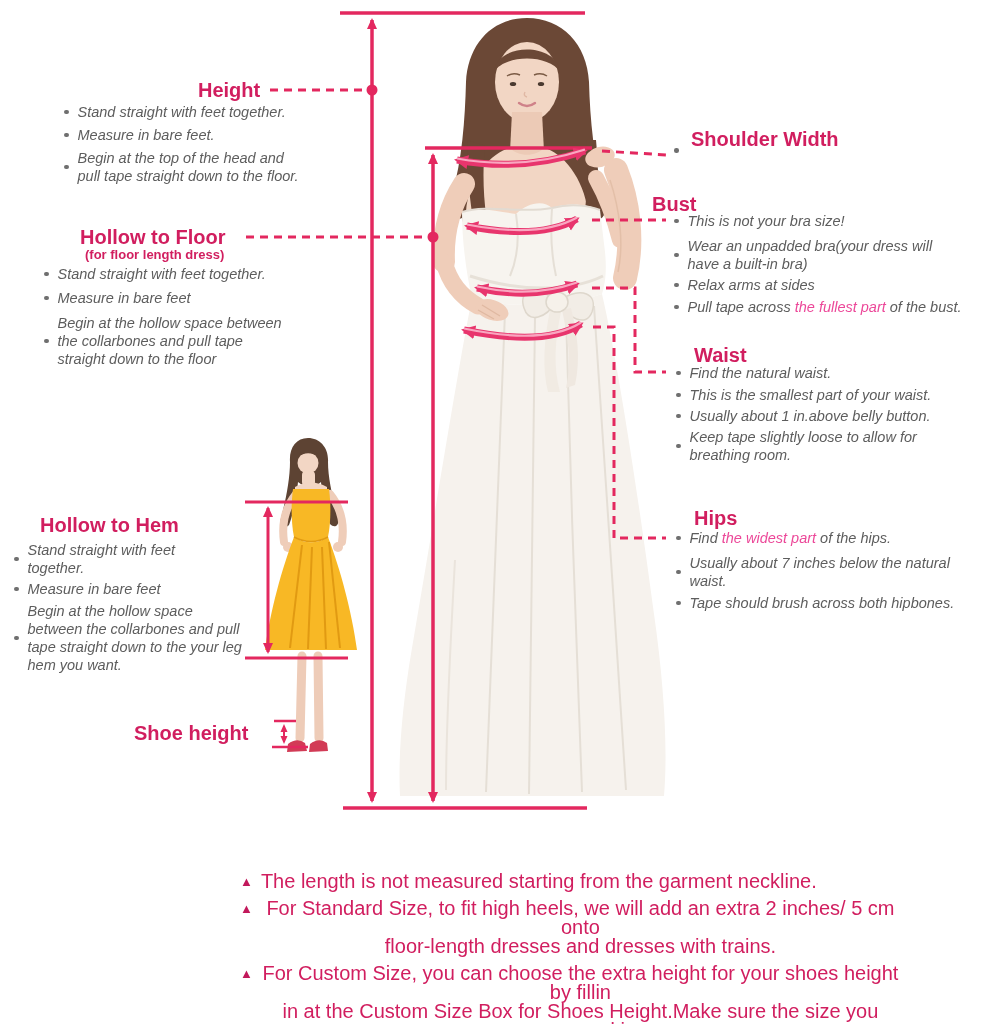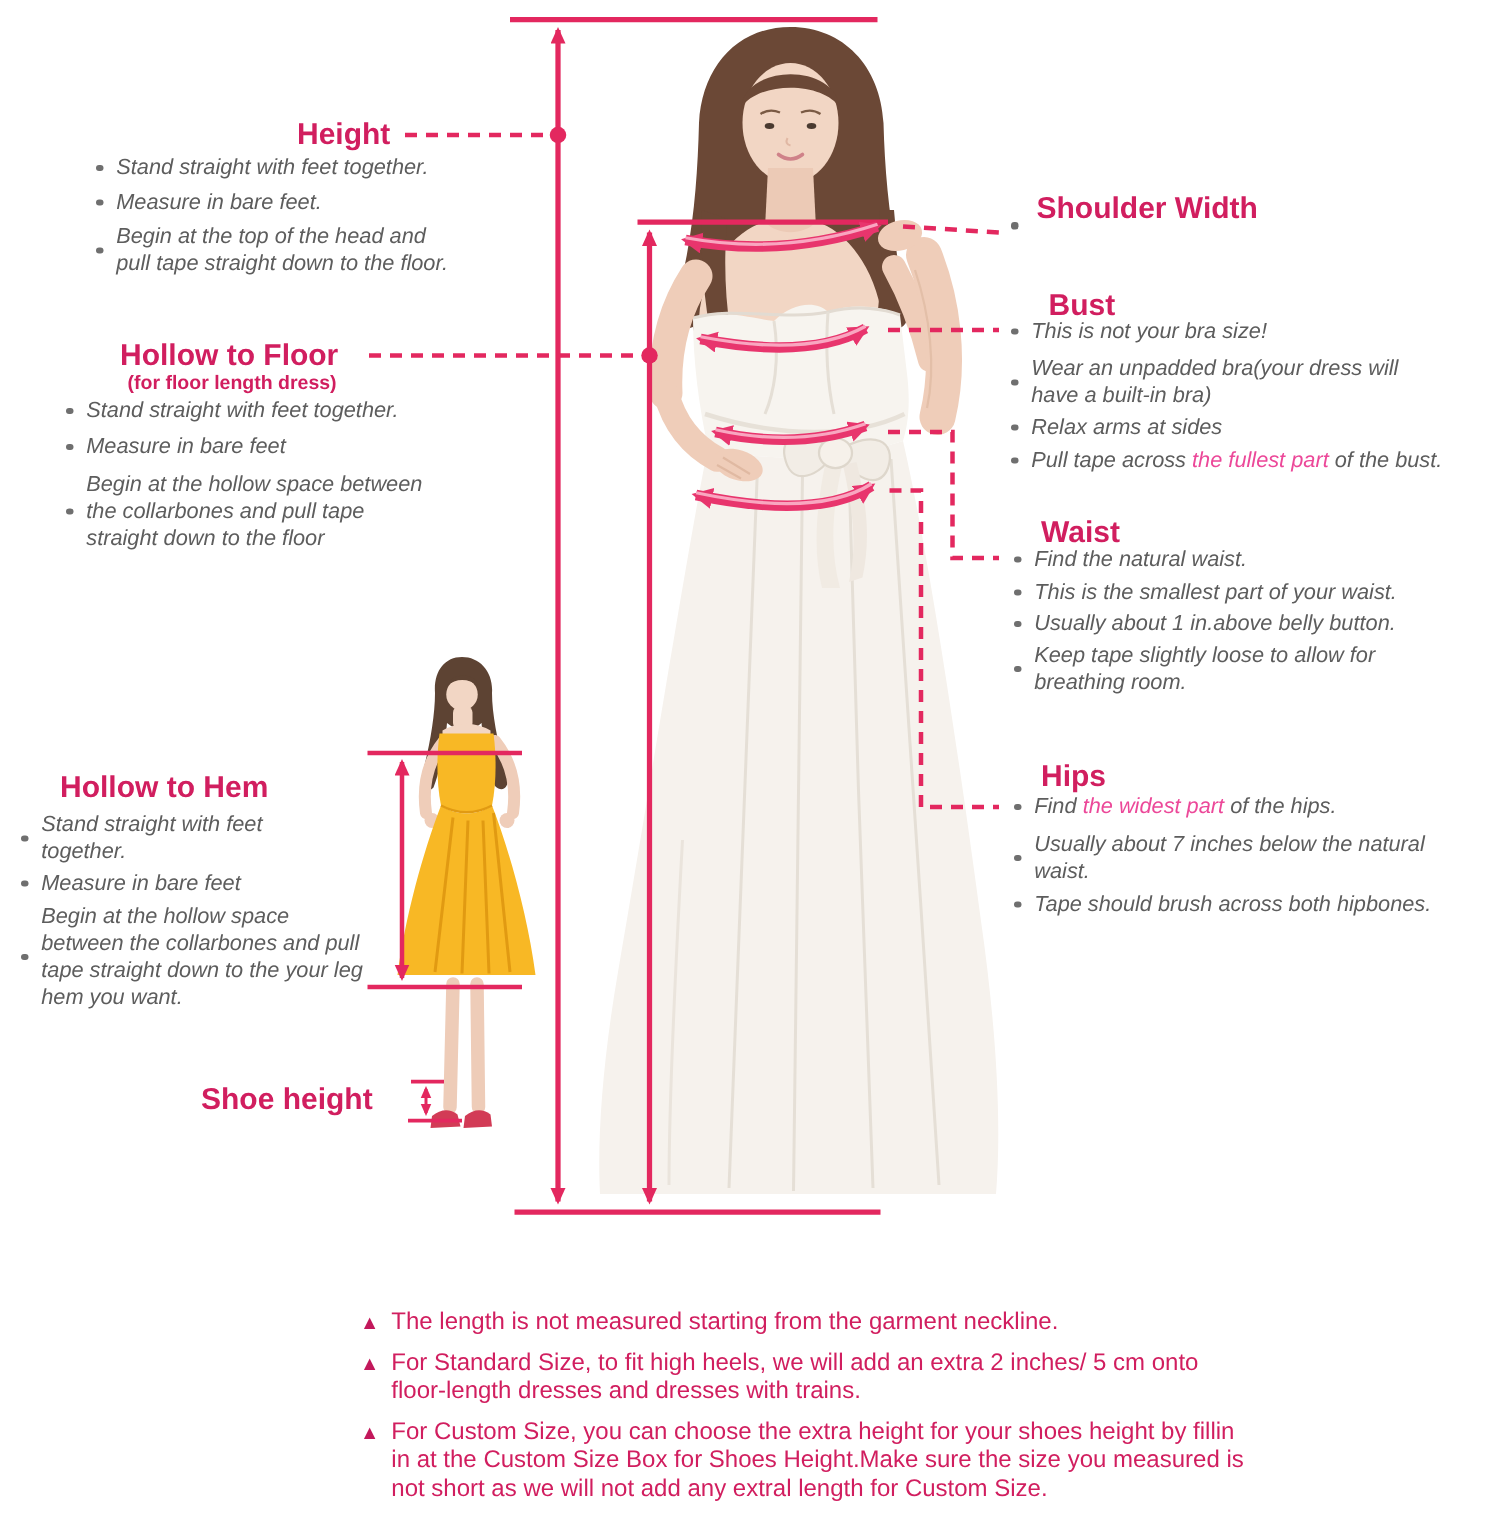--- a/index.html
+++ b/index.html
@@ -7,21 +7,21 @@
   .abs{position:absolute;}
   .sec-title{color:#d11e5f;font-weight:bold;font-size:20px;line-height:22px;white-space:nowrap;}
   .sec-subtitle{color:#d11e5f;font-weight:bold;font-size:13px;line-height:16px;white-space:nowrap;}
   .bullets{display:block;}
   .bullet{display:flex;align-items:center;margin-bottom:5px;color:#5d5d5d;font-size:14.5px;line-height:18px;}
   .bullet .dot{width:4.5px;height:4.5px;border-radius:50%;background:#6f6f6f;flex:0 0 auto;margin-right:9px;}
   .bullet .txt{white-space:pre-line;font-style:italic;}
   .em{color:#ec4899;}
   .warnings .warn{display:flex;align-items:flex-start;margin-bottom:8px;}
   .warnings .tri{color:#c2185b;font-size:13px;line-height:19px;margin-right:8px;flex:0 0 auto;}
-  .warnings .wtxt{color:#d11e5f;font-size:16px;line-height:19px;white-space:pre-line;}
+  .warnings .wtxt{color:#d11e5f;font-size:20px;line-height:19px;white-space:pre-line;text-align:center;}
   svg{display:block;}
 </style>
 </head>
 <body>
 
 <svg class="abs" style="left:0;top:0;" width="1000" height="1024" viewBox="0 0 1000 1024">
   <defs>
     <marker id="mA" markerUnits="userSpaceOnUse" markerWidth="14" markerHeight="12" refX="9" refY="5" orient="auto-start-reverse">
       <path d="M0,0 L11,5 L0,10 Z" fill="#e3285f"></path>
     </marker>
@@ -212,21 +212,21 @@
 
 <div class="sec-title abs" style="left:134px;top:722px;">Shoe height</div>
 
 <div class="sec-title abs" style="left:691px;top:128px;">Shoulder Width</div>
 <div class="bullets abs" style="left:674px;top:148px;width:330px;">
   <div class="bullet">
       <span class="dot"></span>
     </div>
 </div>
 
-<div class="sec-title abs" style="left:699px;top:193px;text-align:right;">Bust</div>
+<div class="sec-title abs" style="left:652px;top:193px;text-align:right;">Bust</div>
 <div class="bullets abs" style="left:674px;top:212px;width:330px;">
   <div class="bullet" style="margin-bottom:7px;">
       <span class="dot"></span>
       <span class="txt">This is not your bra size!</span>
     </div>
   <div class="bullet" style="margin-bottom:3px;">
       <span class="dot"></span>
       <span class="txt">Wear an unpadded bra(your dress will
 have a built-in bra)</span>
     </div>

